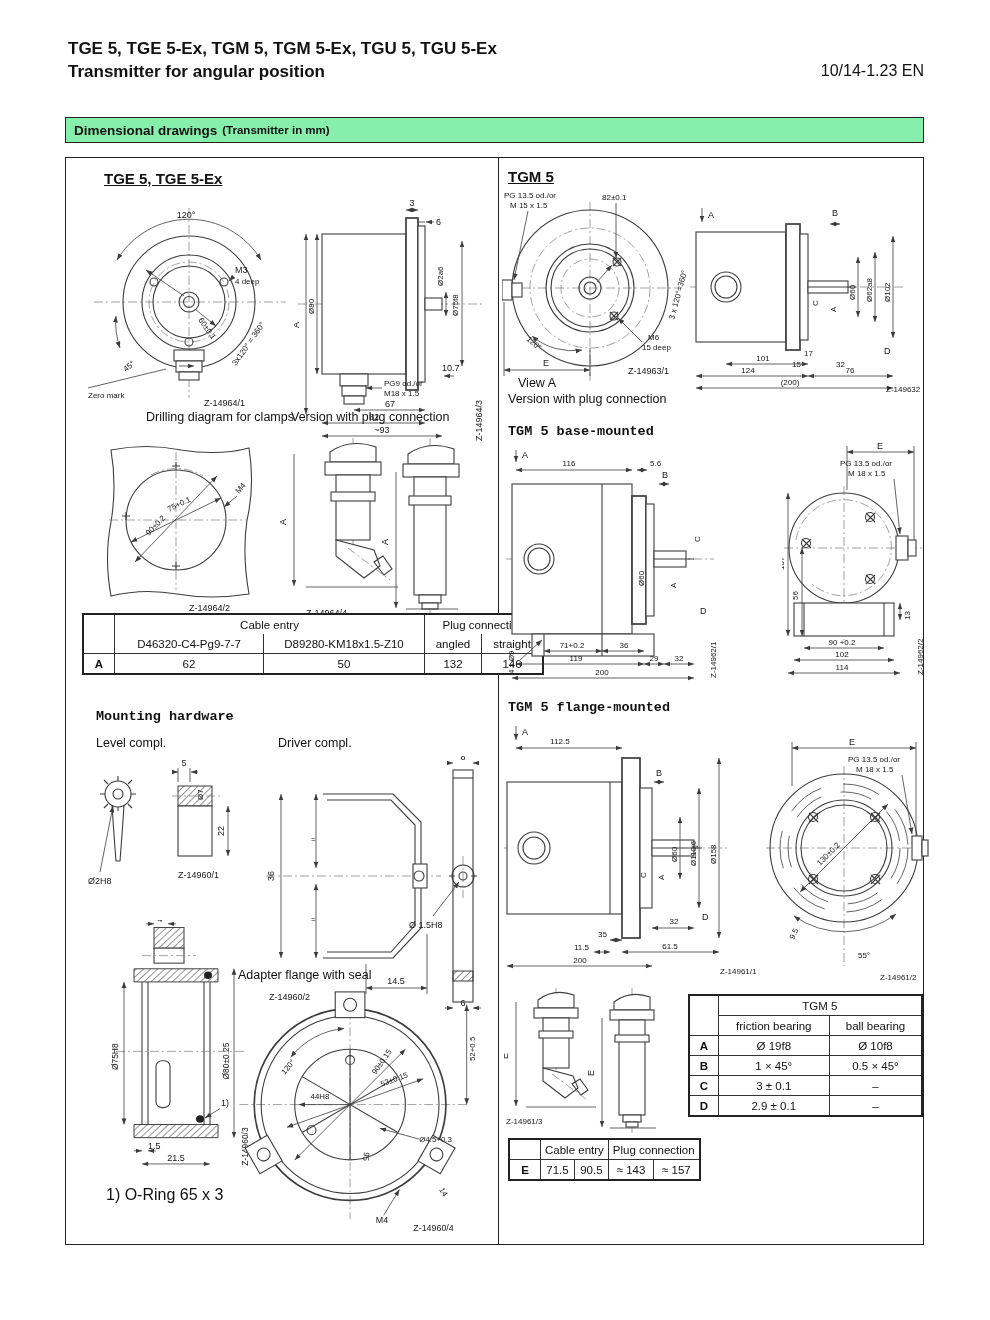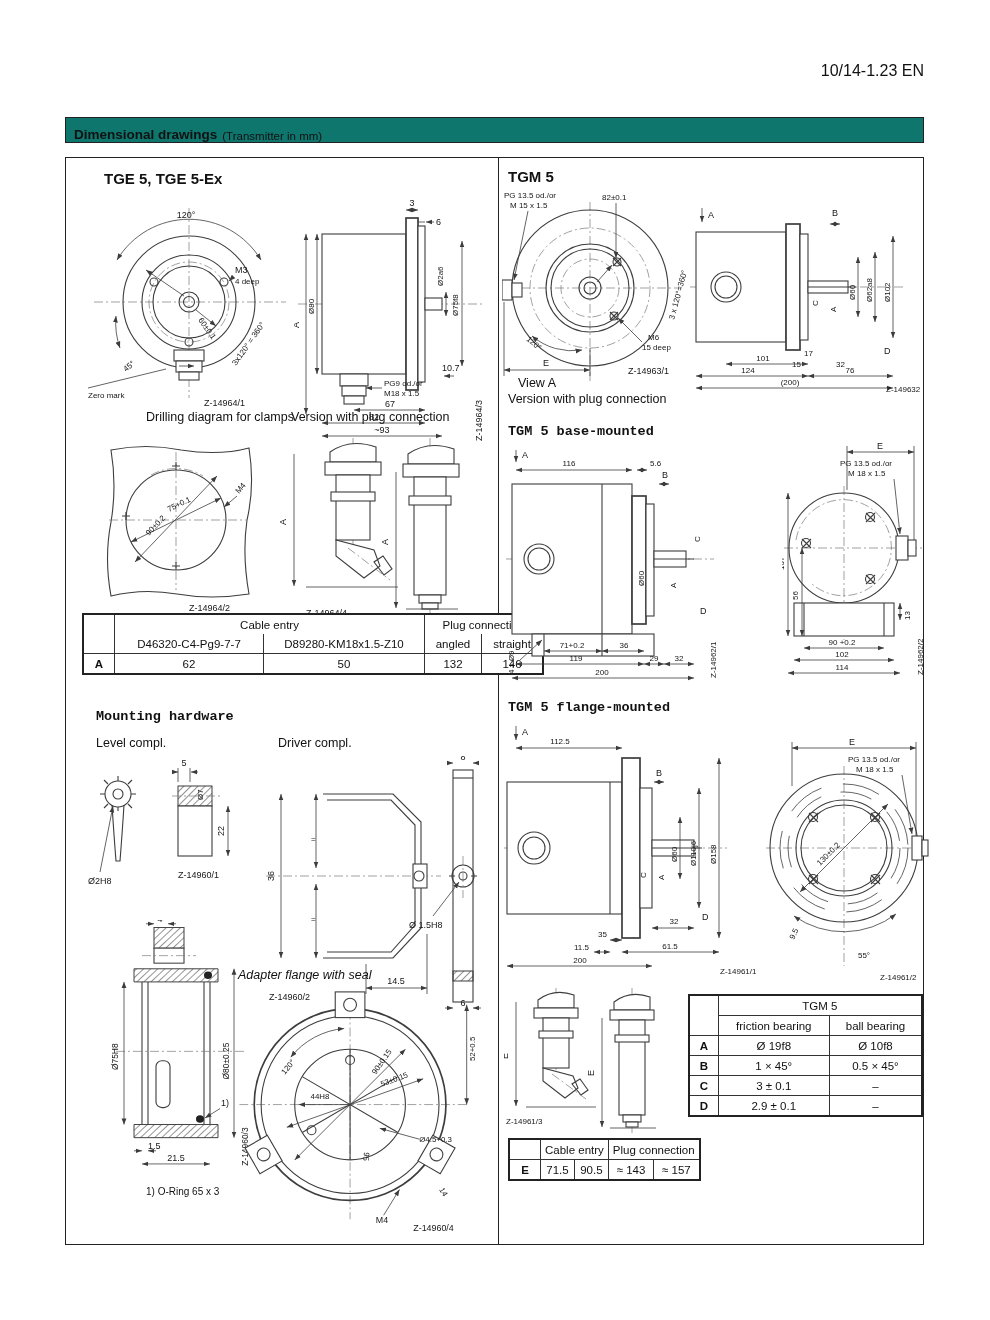--- a/index.html
+++ b/index.html
@@ -1,29 +1,29 @@
 <!DOCTYPE html>
 <html><head>
 <meta charset="utf-8">
 <style>
   html,body{margin:0;padding:0;background:#fff;}
   .page{position:relative;width:990px;height:1320px;background:#fff;
         font-family:"Liberation Sans",sans-serif;color:#111;overflow:hidden;}
   .abs{position:absolute;}
   .h1{font-size:17px;font-weight:bold;line-height:1.35;}
   .docnum{font-size:16px;}
-  .graybar{background:#0f766e;border:1.3px solid #222;height:24px;display:flex;align-items:flex-end;padding-left:8px;}
+  .graybar{background:#86efac;border:1.3px solid #222;height:24px;display:flex;align-items:center;padding-left:8px;font-weight:bold;}
   .graybar b{font-size:13.5px;}
   .graybar span{font-size:11.5px;margin-left:5px;}
   .frame{border:1.3px solid #222;}
   .divider{position:absolute;left:432px;top:0;width:1.3px;height:100%;background:#222;}
-  .sech{font-size:15px;font-weight:bold;}
+  .sech{font-size:15px;font-weight:bold;text-decoration:underline;}
   .subh{font-size:13.5px;font-weight:bold;font-family:Liberation Mono, monospace;}
   .lbl{font-size:12.5px;}
-  .note{font-size:10px;margin-left:40px;}
+  .note{font-size:16px;}
   
   svg text{font-family:"Liberation Sans",sans-serif;font-size:9px;fill:#161616;}
   svg .t8{font-size:8px;}
   svg .mid{text-anchor:middle;}
   svg .ln{stroke:#3d3d3d;stroke-width:1.1;fill:none;}
   svg .l2{stroke:#3d3d3d;stroke-width:1.7;fill:none;}
   svg .dl{stroke:#3d3d3d;stroke-width:0.8;fill:none;}
   svg .cl{stroke:#787878;stroke-width:0.7;fill:none;stroke-dasharray:9 3 2 3;}
   svg .hz{fill:url(#hp);stroke:#3d3d3d;stroke-width:1;}
   svg .fw{fill:#fff;}
@@ -43,20 +43,24 @@
     <defs>
       <marker id="ma" viewBox="0 0 10 10" refX="9" refY="5" markerWidth="9" markerHeight="9" orient="auto-start-reverse">
         <path d="M0,1.6 L9,5 L0,8.4 z" fill="#3c3c3c"></path>
       </marker>
       <pattern id="hp" patternUnits="userSpaceOnUse" width="5" height="5" patternTransform="rotate(45)">
         <line x1="0" y1="0" x2="0" y2="5" stroke="#4a4a4a" stroke-width="1.2"></line>
       </pattern>
     </defs>
   </svg>
 
+  <div class="abs h1" style="left:68px;top:38px;">
+    <div>TGE 5, TGE 5-Ex, TGM 5, TGM 5-Ex, TGU 5, TGU 5-Ex</div>
+    <div>Transmitter for angular position</div>
+  </div>
   <div class="abs docnum" style="right:66px;top:62px;">10/14-1.23 EN</div>
 
   <div class="abs graybar" style="left:65px;top:117px;width:849px;">
     <b>Dimensional drawings</b>
     <span>(Transmitter in mm)</span>
   </div>
 
   <div class="abs frame" style="left:65px;top:157px;width:857px;height:1086px;">
     <div class="divider"></div>
 
@@ -282,21 +286,21 @@
       <line class="dl" x1="124" y1="201" x2="109" y2="211" marker-end="url(#ma)"></line>
       <line class="dl" x1="38" y1="246" x2="46" y2="246" marker-end="url(#ma)"></line>
         <line class="dl" x1="60" y1="246" x2="52" y2="246" marker-end="url(#ma)"></line>
       <text x="52" y="244">1.5</text>
       <line class="dl" x1="46" y1="260" x2="114" y2="260" marker-start="url(#ma)" marker-end="url(#ma)"></line>
       <text class="mid" x="80" y="257">21.5</text>
       <text transform="rotate(-90 152 262)" x="152" y="262">Z-14960/3</text>
     </svg>
     <div class="abs note" style="left:40px;top:1028px;">1) O-Ring 65 x 3</div>
 
-    <div class="abs lbl" style="left:172px;top:810px;font-style:italic;">Adapter flange with seal</div>
+    <div class="abs lbl" style="left:172px;top:810px;">Adapter flange with seal</div>
 
     <svg class="abs" style="left:162px;top:826px;" width="255" height="252" viewBox="0 0 255 255">
       <line class="cl" x1="10" y1="122" x2="240" y2="122"></line>
         <line class="cl" x1="122" y1="10" x2="122" y2="238"></line>
       <circle class="l2" cx="122" cy="122" r="97"></circle>
         <circle class="ln" cx="122" cy="122" r="90"></circle>
       <g class="ln" transform="rotate(0 122 122)">
           <rect class="fw ln" x="107" y="8" width="30" height="26"></rect>
           <circle class="ln" cx="122" cy="21" r="6.5"></circle>
         </g>

